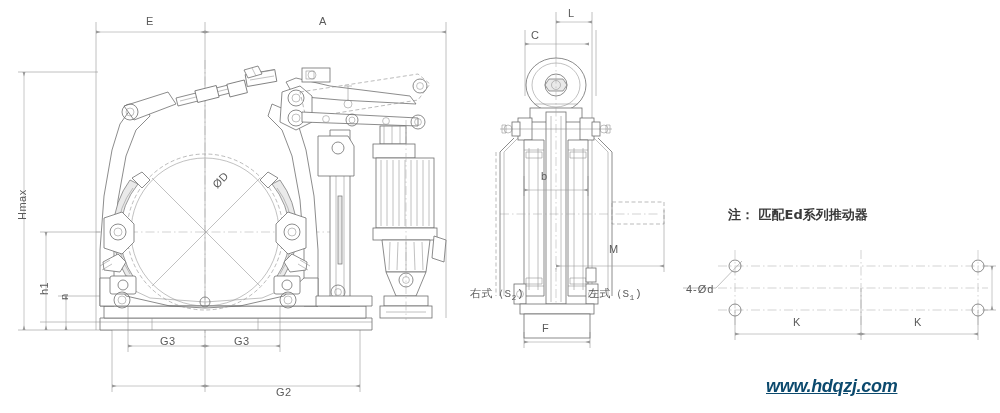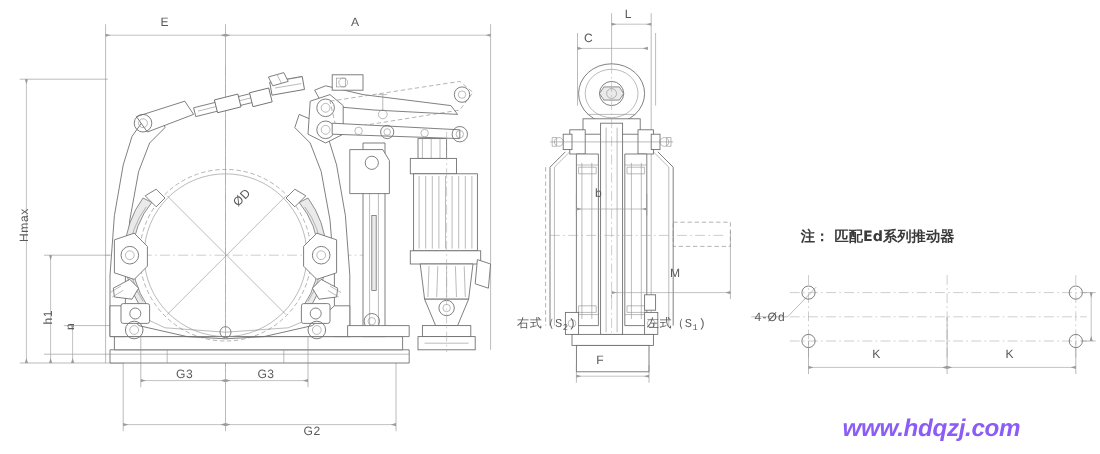--- a/index.html
+++ b/index.html
@@ -5,23 +5,23 @@
   html,body{margin:0;padding:0;background:#ffffff;}
   body{width:1000px;height:413px;position:relative;overflow:hidden;
        font-family:"Liberation Sans","DejaVu Sans",sans-serif;color:#555;}
   .stage{position:absolute;left:0;top:0;width:1000px;height:413px;}
   svg{display:block;}
   .lbl{position:absolute;font-size:11px;color:#5a5a5a;letter-spacing:.5px;white-space:nowrap;}
   .lbl.cn{font-family:Liberation Mono, monospace;font-size:11px;}
   .vert{transform:rotate(-90deg);transform-origin:left top;}
   #note{position:absolute;left:728px;top:206px;font-size:13px;color:#3a3a3a;
         font-family:"DejaVu Sans",sans-serif;white-space:nowrap;font-weight:600;}
-  #watermark{position:absolute;left:766px;top:376px;font-size:22px;font-style:italic;
-             font-weight:bold;color:#8b5cf6;letter-spacing:-.3px;white-space:nowrap;
-             font-family:"Liberation Sans",sans-serif;}
+  #watermark{position:absolute;left:766px;top:376px;font-size:18px;font-style:italic;
+             font-weight:bold;color:#0c4a6e;letter-spacing:-.3px;white-space:nowrap;
+             font-family:"Liberation Sans",sans-serif;text-decoration:underline;}
   .sub{font-size:8px;vertical-align:sub;}
 </style>
 </head>
 <body>
 
 <div class="stage">
 
 <svg width="1000" height="413" viewBox="0 0 1000 413">
   <defs>
     <style>

